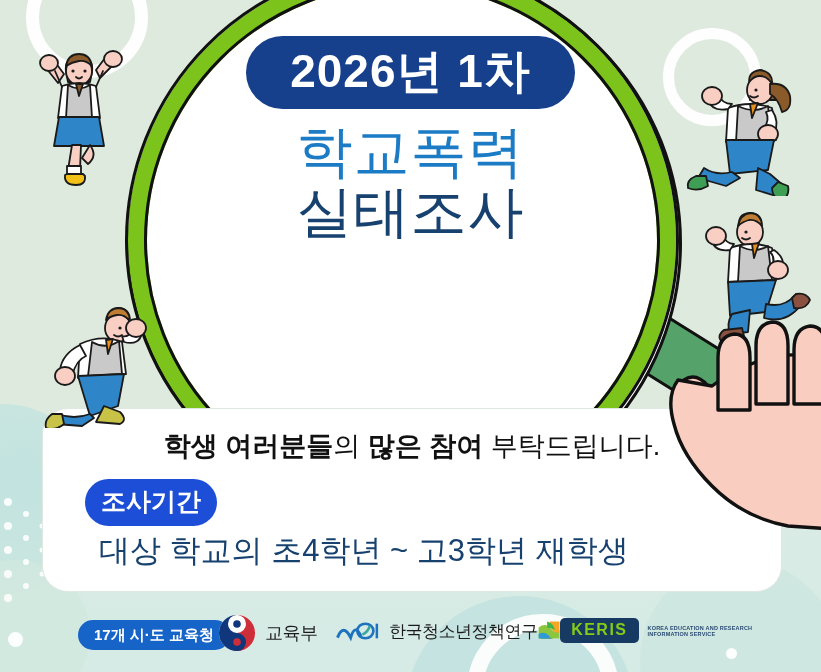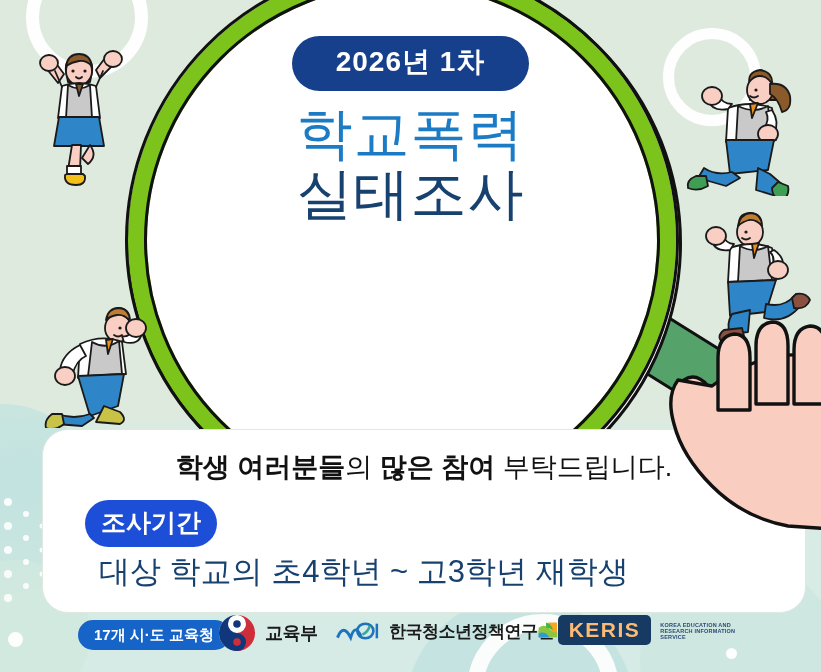--- a/index.html
+++ b/index.html
@@ -55,36 +55,36 @@
   }
 
   
   .hand{position:absolute;left:660px;top:300px;width:190px;height:230px;z-index:6;}
 
   
   .head-wrap{position:absolute;left:0;top:0;width:821px;z-index:7;text-align:center;}
   .badge{
     display:inline-block;margin-top:36px;
     background:#16408b;color:#fff;border-radius:40px;
-    padding:12px 44px 15px;font-size:28px;font-weight:bold;letter-spacing:1px;
+    padding:12px 44px 15px;font-size:46px;font-weight:bold;letter-spacing:1px;
     line-height:1;
   }
   .title{
     margin-top:14px;font-size:56px;font-weight:normal;line-height:1.03;
     letter-spacing:1px;
   }
   .title .ln1{color:#1b7bc4;
     -webkit-text-stroke:6px #fff;paint-order:stroke fill;display:block;}
   .title .ln2{color:#17416e;
     -webkit-text-stroke:6px #fff;paint-order:stroke fill;display:block;margin-top:2px;text-align:center;}
 
   
   .panel{
-    position:absolute;left:42px;top:429px;width:738px;height:182px;
-    background:#fff;border-radius:26px;border:1px solid #e0e8e2;z-index:5;padding-left:24px;
+    position:absolute;left:42px;top:408px;width:738px;height:182px;
+    background:#fff;border-radius:26px;border:1px solid #e0e8e2;z-index:5;
   }
   .headline-sent{
     position:absolute;left:0;right:0;top:24px;text-align:center;
     font-size:27px;color:#111;line-height:1;white-space:nowrap;
   }
   .headline-sent b{font-weight:bold;}
   .headline-sent span{font-weight:400;}
   .rows{position:absolute;left:42px;top:70px;}
   .row{display:flex;align-items:center;margin-bottom:9px;}
   .pill{
@@ -97,25 +97,25 @@
   .rowval{margin-left:14px;color:#17416e;font-size:31px;line-height:1;white-space:nowrap;}
   .rowval.bold{font-weight:bold;}
 
   
   .footer{position:absolute;left:0;bottom:14px;width:761px;height:46px;z-index:7;}
   .f-item{position:absolute;display:flex;align-items:center;}
   .blue-pill{
     background:#1664c8;color:#fff;border-radius:20px;
     font-size:15px;font-weight:bold;padding:7px 16px 8px;line-height:1;
   }
-  .f-label{font-size:18px;font-weight:bold;color:#1a1a1a;margin-left:9px;letter-spacing:-.5px;}
+  .f-label{font-size:18px;font-weight:normal;color:#1a1a1a;margin-left:9px;letter-spacing:-.5px;}
   .f-label.sm{font-size:17px;}
   .keris-box{
-    background:#173a62;color:#fdba74;border-radius:5px;
-    font-size:21px;font-weight:bold;letter-spacing:1.5px;
+    background:#173a62;color:#84cc16;border-radius:5px;
+    font-size:16px;font-weight:bold;letter-spacing:1.5px;
     padding:4px 11px 5px;line-height:1;
   }
   .keris-txt{margin-left:9px;}
   .keris-kr{font-size:17px;font-weight:bold;color:#1a1a1a;line-height:1.1;letter-spacing:-.5px;}
   .keris-en{font-size:5.5px;font-weight:bold;color:#2b4a73;letter-spacing:.2px;margin-top:2px;}
 </style>
 </head>
 <body>
 
 <div class="poster">

